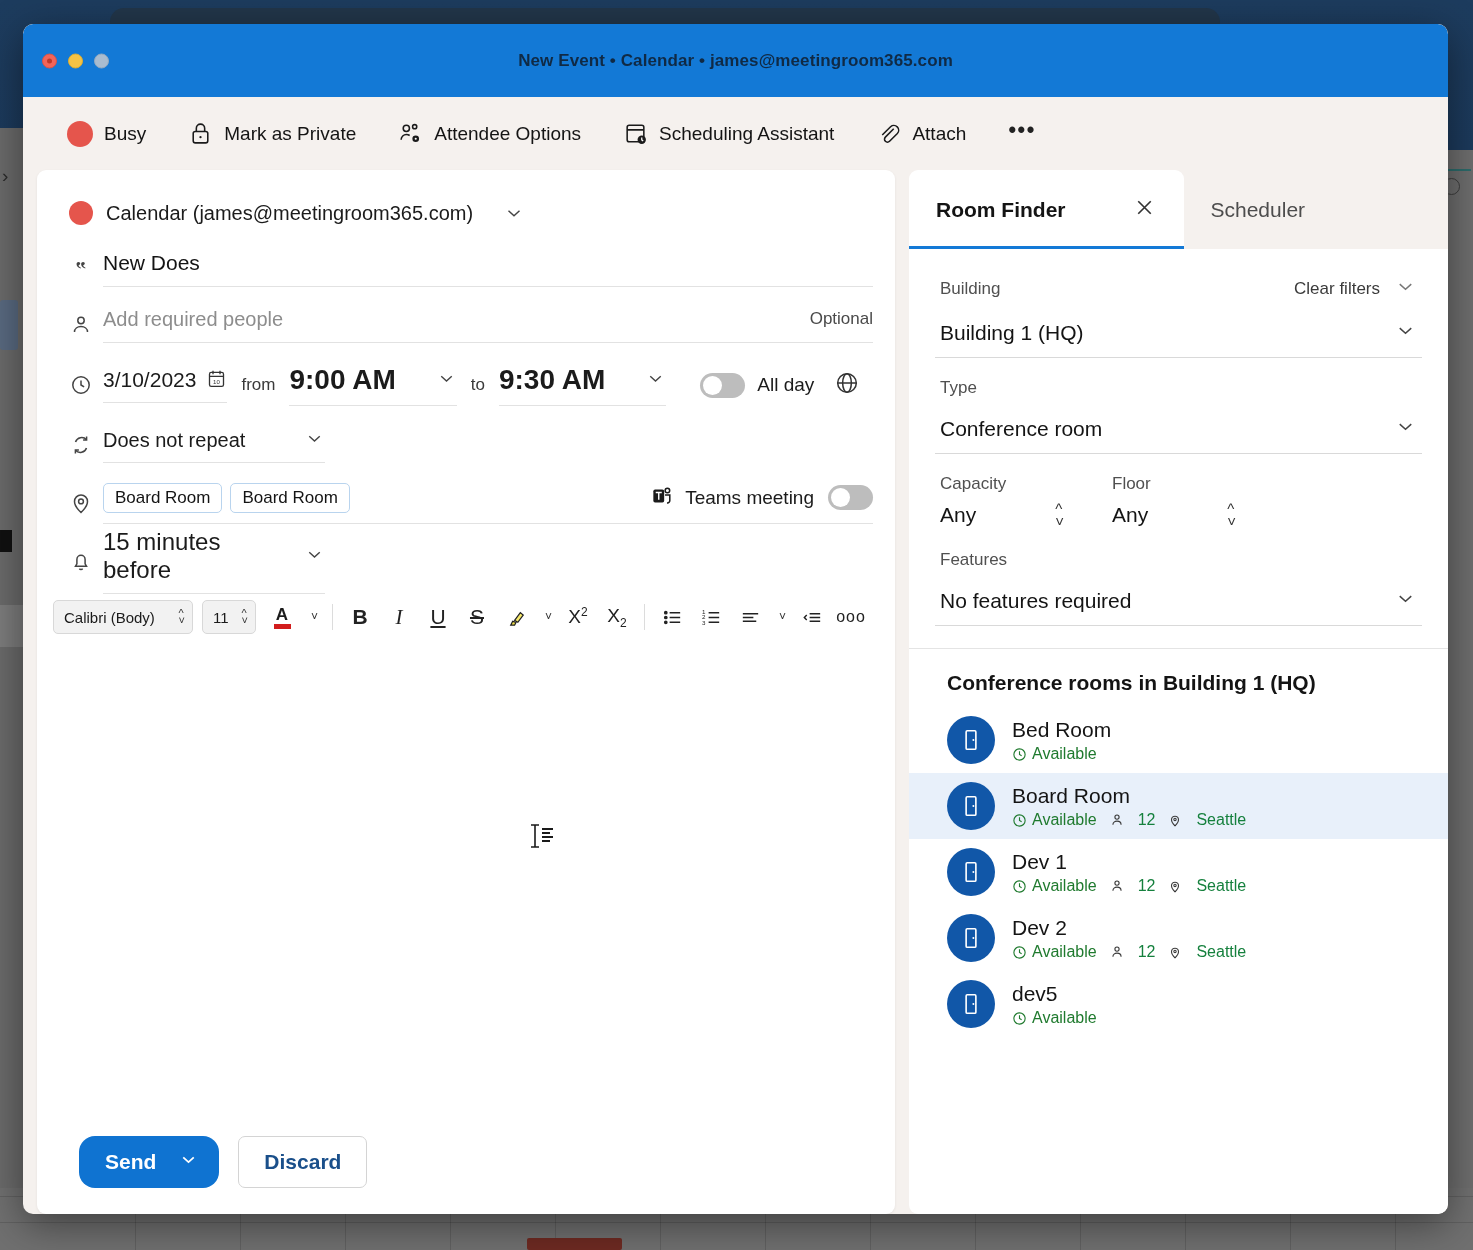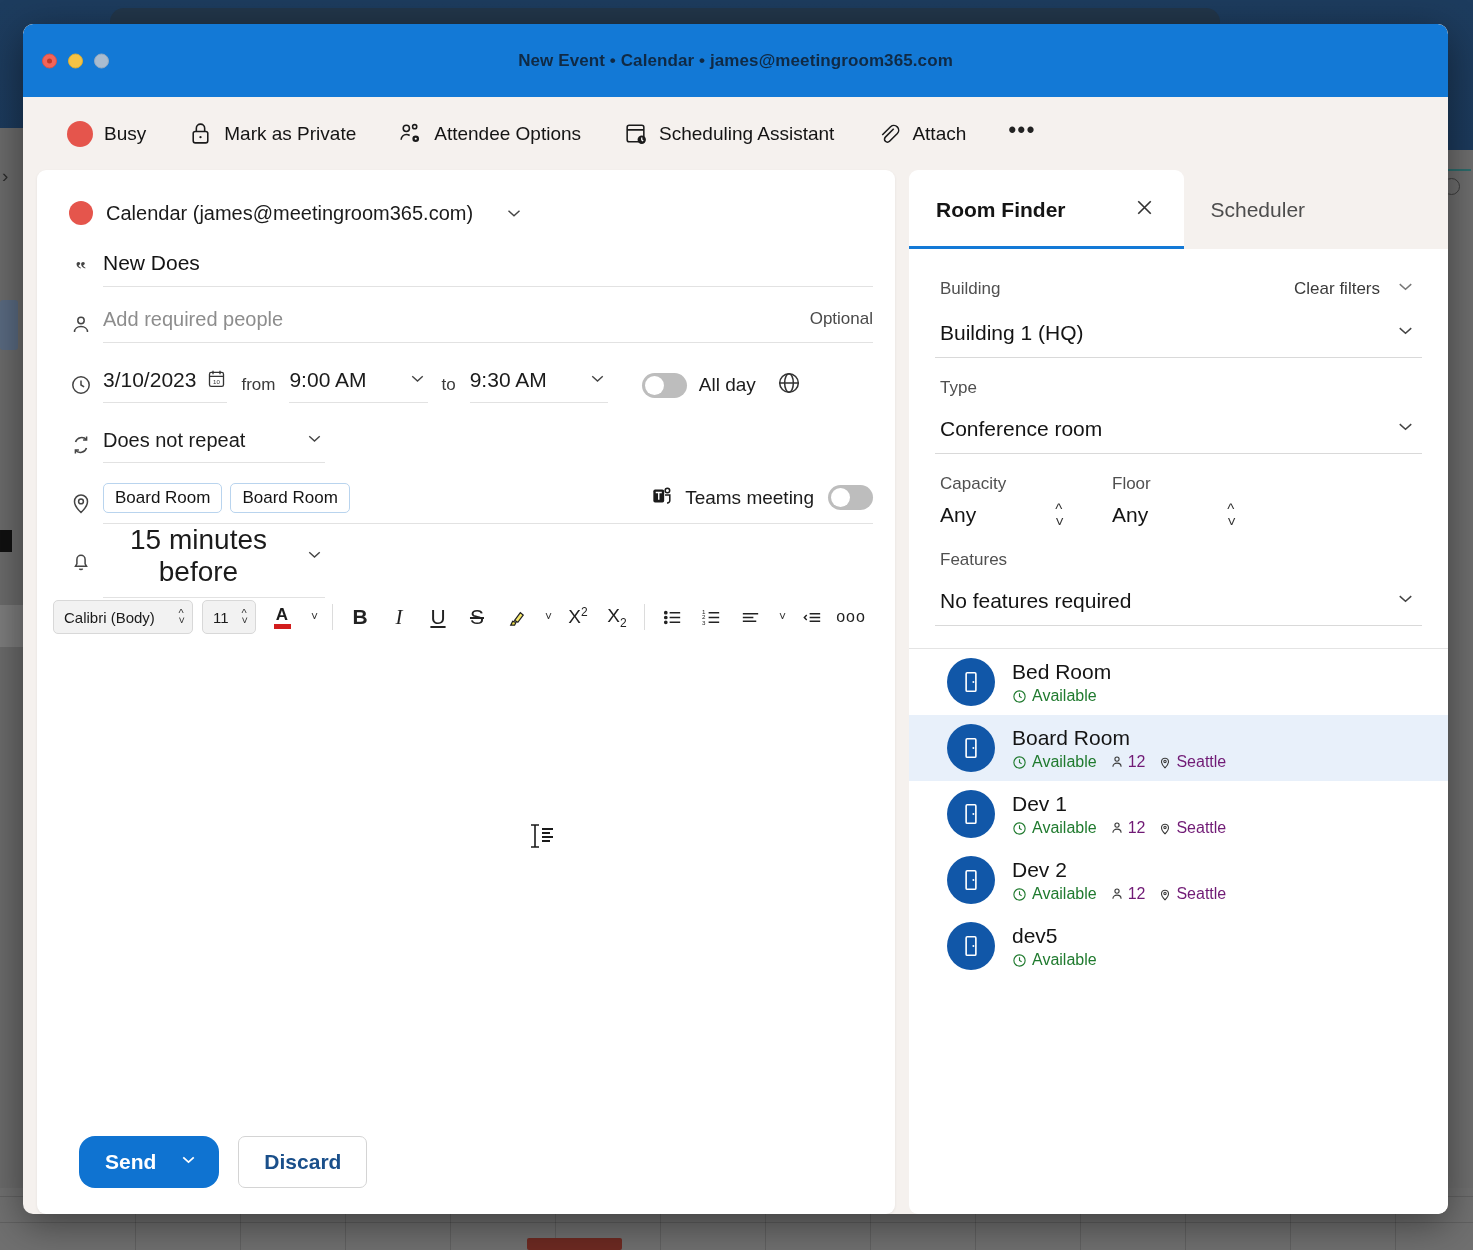--- a/index.html
+++ b/index.html
@@ -125,39 +125,39 @@
   .quote-ico { font-size:21px; color:#333; font-family:"Liberation Serif", serif; font-weight:bold;}
 
   .people-row { height:58px; }
   .people-ph { font-size:20px; color:#8d8d8d; flex:1; }
   .optional { font-size:17px; color:#4a4a4a; }
 
   .date-row { height:62px; }
   .date-val { font-size:21px; color:#1b1b1b; }
   .sub-ul { border-bottom:1px solid #e2e2e2; padding-bottom:9px; display:inline-flex; align-items:center; gap:10px;}
   .small-lbl { font-size:17px; color:#3a3a3a; }
-  .time-val { font-size:21px; color:#1b1b1b; }
+  .time-val { font-size:28px; color:#1b1b1b;font-weight:bold; }
   .toggle {
     width:45px;height:25px;border-radius:13px;background:#bdbdbd;position:relative; flex:0 0 auto;
   }
   .toggle::after{content:"";position:absolute;left:3px;top:3px;width:19px;height:19px;border-radius:50%;background:#fff;}
   .allday-lbl{font-size:19px;color:#1b1b1b;}
 
   .repeat-row { height:58px; }
   .repeat-val { font-size:20px; color:#1b1b1b; }
 
   .loc-row { height:58px; }
   .chip {
     border:1px solid #b9d4ee; background:#fff; border-radius:5px;
     padding:4px 11px; font-size:17px; color:#141414; margin-right:8px;
   }
   .teams-lbl{font-size:19px;color:#1b1b1b;}
 
   .remind-row { height:58px; }
-  .remind-val { font-size:28px; color:#1b1b1b;text-align:center; }
+  .remind-val { font-size:24px; color:#1b1b1b; }
 
   
   #fmtbar { display:flex; align-items:center; gap:1px; padding:10px 22px 8px 16px; }
   .fontbox {
     display:flex;align-items:center;justify-content:space-between;
     background:#f2f2f2;border:1px solid #d8d8d8;border-radius:5px;
     height:34px;padding:0 7px 0 10px; font-size:15px;color:#1b1b1b;
   }
   .fontbox.name{width:140px;}
   .fontbox.size{width:54px;margin-left:8px;}
@@ -206,21 +206,21 @@
   .divider{height:1px;background:#e4e4e4;margin:22px -26px 0 -26px;}
   .rooms-h{font-size:21px;font-weight:bold;color:#141414;}
   .room-item{display:flex;align-items:center;gap:17px;padding:9px 0 9px 12px;margin:0 -26px;padding-left:38px;}
   .room-item.sel{background:#e8f0fa;}
   .room-av{
     width:48px;height:48px;border-radius:50%;background:#1157a8;
     display:flex;align-items:center;justify-content:center;flex:0 0 auto;
   }
   .room-name{font-size:21px;color:#141414;line-height:1.25;}
   .room-meta{display:flex;align-items:center;gap:5px;font-size:16px;color:#1f7a2e;margin-top:2px;}
-  .room-meta .cap,.room-meta .loc{color:#701a75;display:flex;align-items:center;gap:4px;margin-left:8px;}
+  .room-meta .cap,.room-meta .loc{color:#15803d;display:flex;align-items:center;gap:14px;margin-left:8px;}
   .avail{color:#1f7a2e;}
 </style>
 </head>
 <body>
 
 <div id="backdrop">
   <div class="navy-top"></div>
   <div class="behind-win"></div>
   <div class="left-rail"></div>
   <div class="left-chevron">›</div>
@@ -637,20 +637,23 @@
           <span class="sel-val">No features required</span>
           <span>
             <svg width="23" height="23" viewBox="0 0 24 24" fill="none" stroke="#444" stroke-width="1.5">
                 <path d="M6 9.5l6 5.5 6-5.5"></path>
               </svg>
           </span>
         </div>
 
         <div class="divider"></div>
 
+        <div style="padding:22px 0 12px 12px;">
+          <span class="rooms-h">Conference rooms in Building 1 (HQ)</span>
+        </div>
 
         <div id="room-list">
             <div class="room-item">
               <div class="room-av">
                 <svg width="26" height="26" viewBox="0 0 24 24" fill="none" stroke="#fff" stroke-width="1.5">
                   <rect x="7.5" y="3.5" width="9" height="17" rx="1"></rect>
                   <circle cx="14.2" cy="12" r="0.9" fill="#fff" stroke="none"></circle>
                 </svg>
               </div>
               <div>

